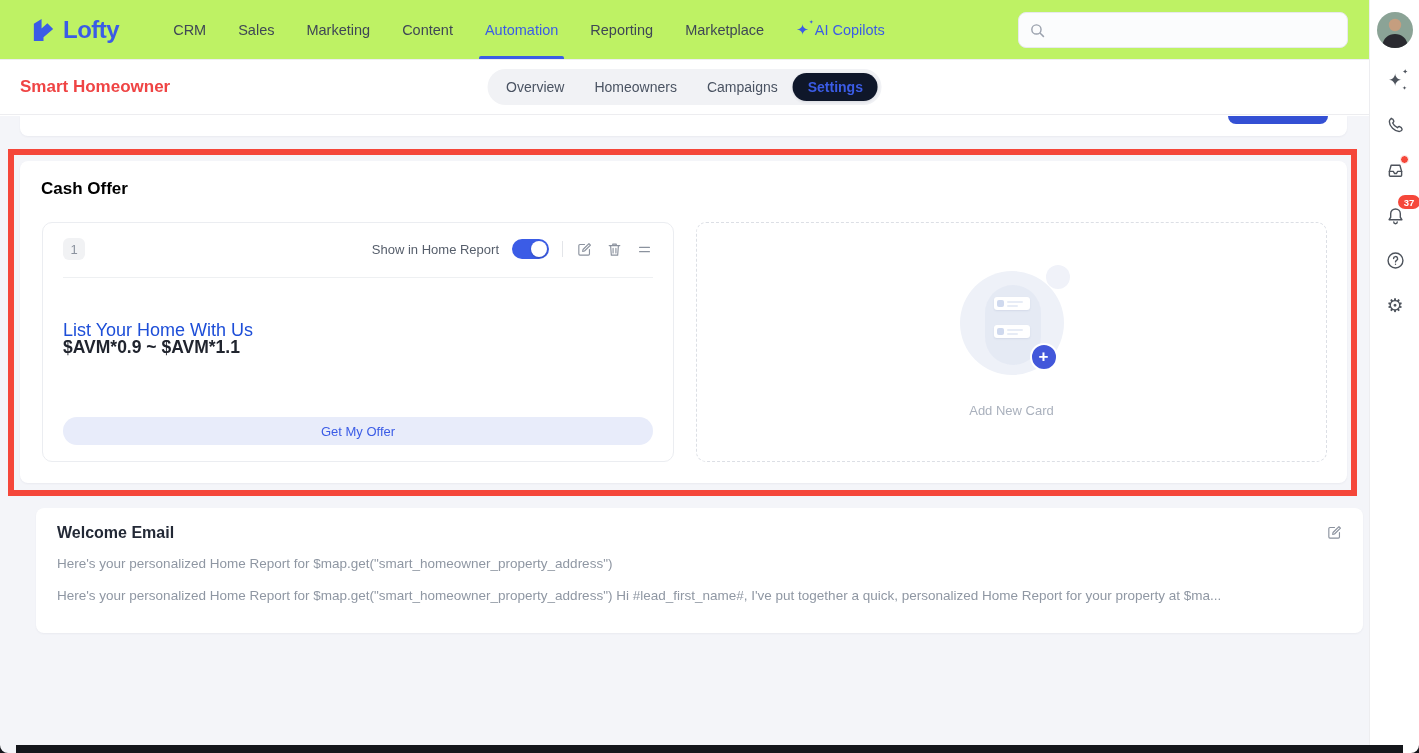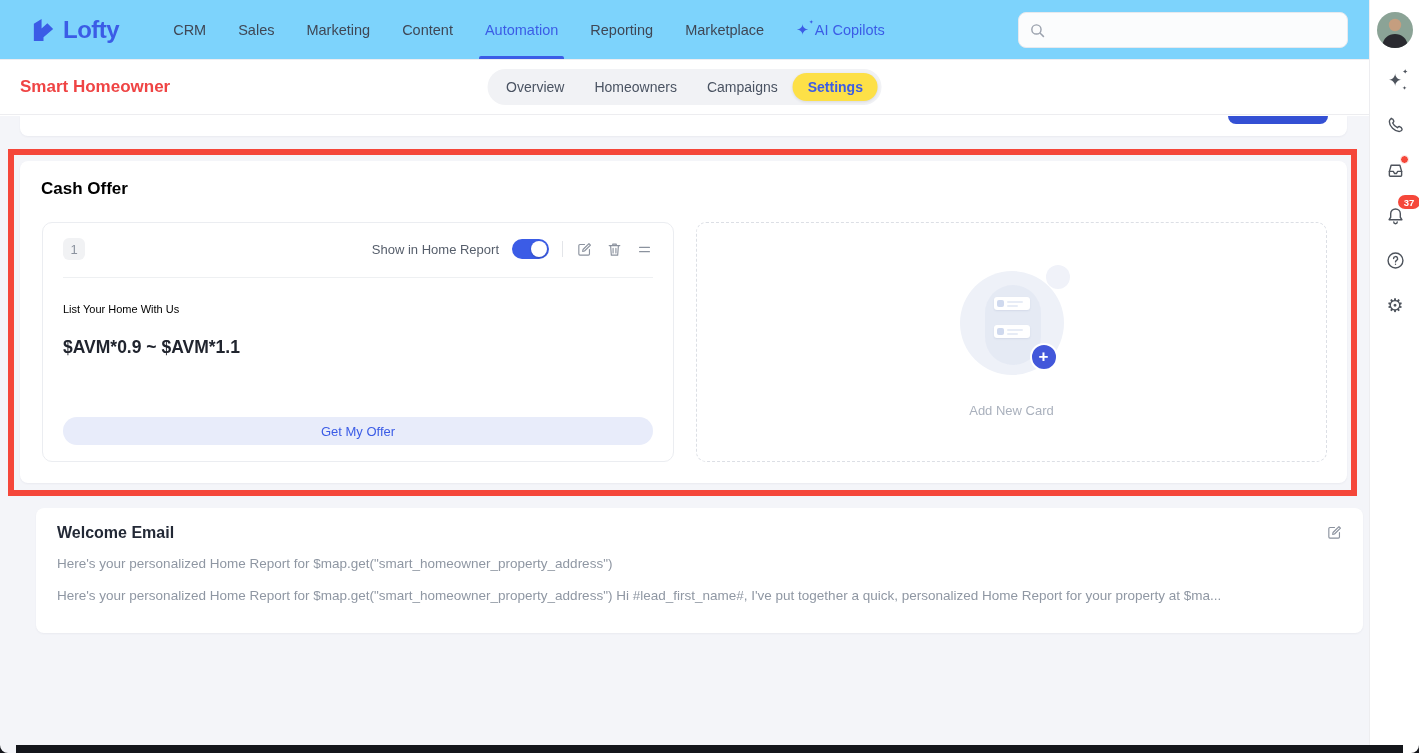--- a/index.html
+++ b/index.html
@@ -2,41 +2,41 @@
 <html><head>
 <meta charset="utf-8">
 <style>
   * { margin:0; padding:0; box-sizing:border-box; }
   html,body { width:1419px; height:753px; }
   body { font-family:"Liberation Sans", sans-serif; background:#ffffff; position:relative; overflow:hidden; }
 
   .stage { position:absolute; inset:0; }
 
   
-  .topnav { position:absolute; left:0; top:0; width:1369px; height:60px; background:#7dd3fc; border-bottom:1px solid #ededf0; display:flex; align-items:center; z-index:5; }
+  .topnav { position:absolute; left:0; top:0; width:1369px; height:60px; background:#bef264; border-bottom:1px solid #ededf0; display:flex; align-items:center; z-index:5; }
   .logo { display:flex; align-items:center; gap:6px; margin-left:30px; }
   .logo-mark { width:27px; height:27px; display:block; }
   .logo-text { font-size:24px; font-weight:700; color:#3b5ce6; letter-spacing:-0.5px; }
   .nav-items { display:flex; align-items:stretch; height:100%; margin-left:38px; }
   .nav-item { position:relative; display:flex; align-items:center; padding:0 16px; font-size:14.5px; color:#3f4755; cursor:pointer; }
   .nav-item.active { color:#3b5ce6; font-weight:500; }
   .nav-item.active::after { content:""; position:absolute; left:10px; right:10px; bottom:0; height:3px; background:#3b5ce6; border-radius:2px 2px 0 0; }
   .nav-item.ai { color:#3b5ce6; font-weight:500; }
   .ai-spark { position:relative; margin-right:6px; font-family:"DejaVu Sans", sans-serif; font-size:15px; color:#3b5ce6; }
   .ai-spark::after { content:"✦"; position:absolute; font-size:6px; top:-3px; right:-5px; }
   .search-box { position:absolute; left:1018px; top:12px; width:330px; height:36px; border:1px solid #e7e9ee; border-radius:8px; background:#fbfcfd; display:flex; align-items:center; padding:0 10px; }
   .search-box svg { width:17px; height:17px; stroke:#9aa1ad; fill:none; stroke-width:2; }
   .search-input { border:none; outline:none; background:transparent; flex:1; margin-left:8px; font-size:13px; color:#333; }
 
   
   .subheader { position:absolute; left:0; top:60px; width:1369px; height:55px; background:#fff; border-bottom:1px solid #ededf0; z-index:4; }
   .page-title { position:absolute; left:20px; top:50%; transform:translateY(-50%); font-size:17px; font-weight:700; color:#ef4444; }
   .tabs { position:absolute; left:50%; top:50%; transform:translate(-50%,-50%); background:#f1f2f5; border-radius:19px; padding:4px; display:flex; }
   .tab { padding:6px 15px; font-size:14px; color:#4a5362; border-radius:15px; cursor:pointer; white-space:nowrap; }
-  .tab.active { background:#fde047; color:#3b5ce6; font-weight:700; box-shadow:0 1px 3px rgba(30,40,70,.12); }
+  .tab.active { background:#0f172a; color:#3b5ce6; font-weight:700; box-shadow:0 1px 3px rgba(30,40,70,.12); }
 
   
   .content { position:absolute; left:0; top:116px; width:1369px; height:629px; background:#f4f5f9; }
 
   .partial-card { position:absolute; left:20px; top:0px; width:1327px; height:20px; background:#fff; border-radius:0 0 8px 8px; box-shadow:0 1px 2px rgba(35,45,70,.05); }
   .partial-btn { position:absolute; left:1208px; top:0; width:100px; height:8px; background:#3450d4; border-radius:0 0 10px 10px; }
 
   .annotation { position:absolute; left:8px; top:33px; width:1349px; height:347px; border:6px solid #f5473a; z-index:9; pointer-events:none; }
 
   .cash-card { position:absolute; left:20px; top:45px; width:1327px; height:322px; background:#fff; border-radius:8px; box-shadow:0 1px 2px rgba(35,45,70,.05); }
@@ -46,21 +46,21 @@
   .offer-head { position:absolute; left:0; top:0; right:0; height:52px; display:flex; align-items:center; padding:0 20px; }
   .index-badge { width:22px; height:22px; background:#f1f2f4; border-radius:6px; color:#8b929e; font-size:13px; display:flex; align-items:center; justify-content:center; }
   .offer-head-right { margin-left:auto; display:flex; align-items:center; gap:13px; }
   .toggle-label { font-size:13px; color:#565e6b; }
   .toggle { width:37px; height:20px; background:#3b5ce6; border-radius:10px; position:relative; cursor:pointer; }
   .toggle .knob { position:absolute; right:2px; top:2px; width:16px; height:16px; background:#fff; border-radius:50%; box-shadow:0 1px 2px rgba(0,0,0,.2); }
   .vdiv { width:1px; height:16px; background:#e3e5e9; }
   .icon-btn { width:17px; height:17px; cursor:pointer; display:flex; align-items:center; justify-content:center; }
   .icon-btn svg { width:17px; height:17px; stroke:#8b929e; fill:none; stroke-width:1.6; stroke-linecap:round; stroke-linejoin:round; }
   .offer-div { position:absolute; left:20px; right:20px; top:54px; height:1px; background:#eef0f2; }
-  .offer-headline { position:absolute; left:20px; top:80px; font-size:11px; color:#000000; }
+  .offer-headline { position:absolute; left:20px; top:97px; font-size:18px; color:#1d4ed8; }
   .offer-price { position:absolute; left:20px; top:114px; font-size:17.5px; font-weight:700; color:#20242e; }
   .offer-desc { position:absolute; left:20px; top:148px; font-size:12.5px; color:#a2a9b4; }
   .offer-cta { position:absolute; left:20px; right:20px; top:194px; height:28px; background:#e8ecfa; border-radius:14px; color:#3b5ce6; font-size:13px; font-weight:500; display:flex; align-items:center; justify-content:center; cursor:pointer; }
 
   .add-card { position:absolute; left:676px; top:61px; width:631px; height:240px; border:1px dashed #dcdfe5; border-radius:10px; }
   .illus { position:absolute; left:50%; top:42px; transform:translateX(-50%); width:120px; height:120px; }
   .illus .big-circle { position:absolute; left:8px; top:6px; width:104px; height:104px; border-radius:50%; background:#eef1f8; }
   .illus .blob { position:absolute; left:33px; top:20px; width:56px; height:80px; border-radius:28px; background:#e1e7f3; opacity:.75; }
   .illus .mini-card { position:absolute; width:36px; height:13px; background:#fff; border-radius:3px; box-shadow:0 1px 2px rgba(60,80,140,.1); }
   .illus .mini-card .sq { position:absolute; left:3px; top:3px; width:7px; height:7px; background:#cfd9ee; border-radius:2px; }

